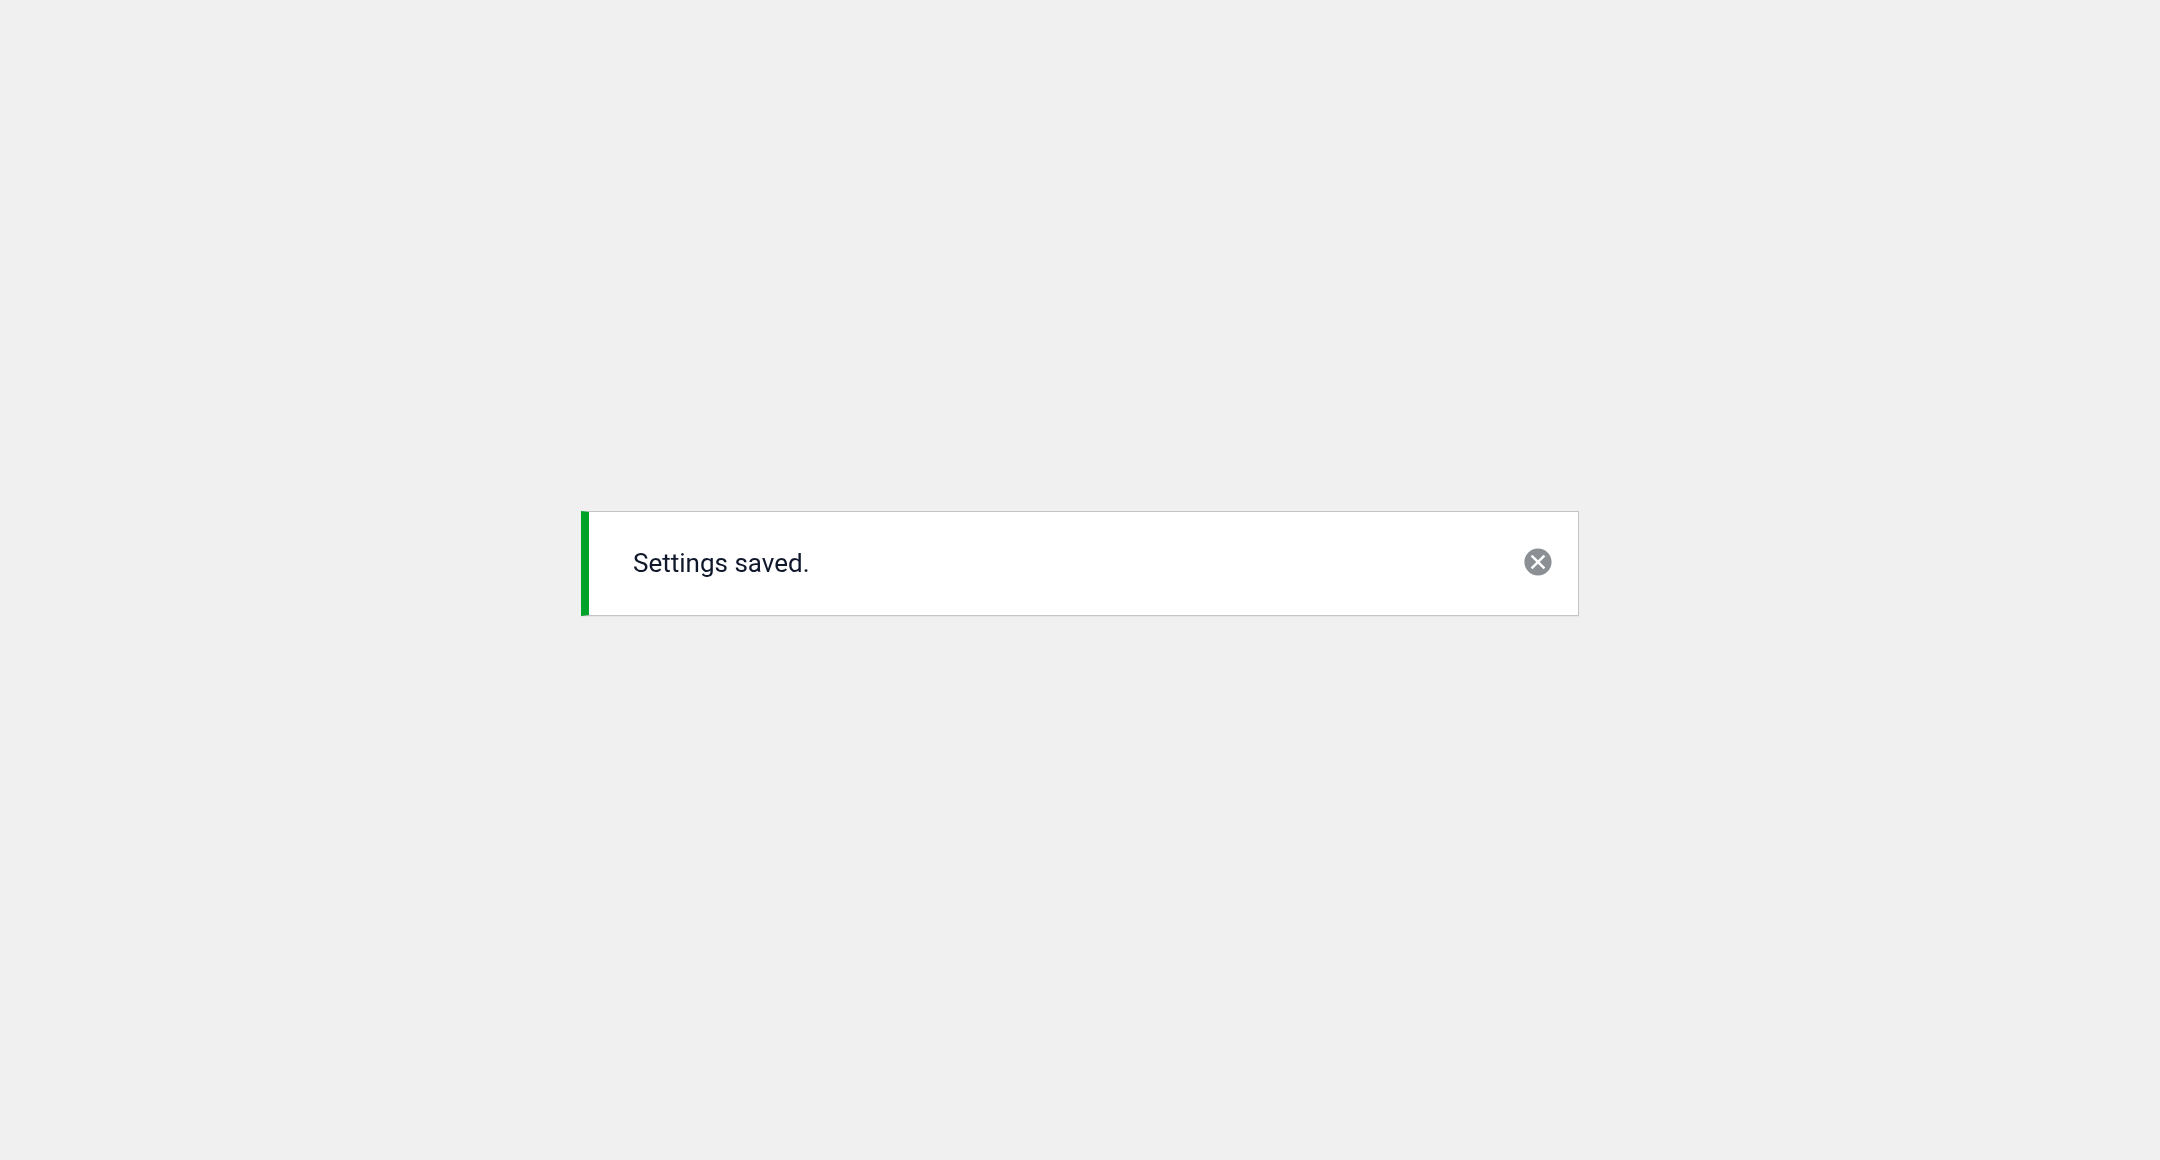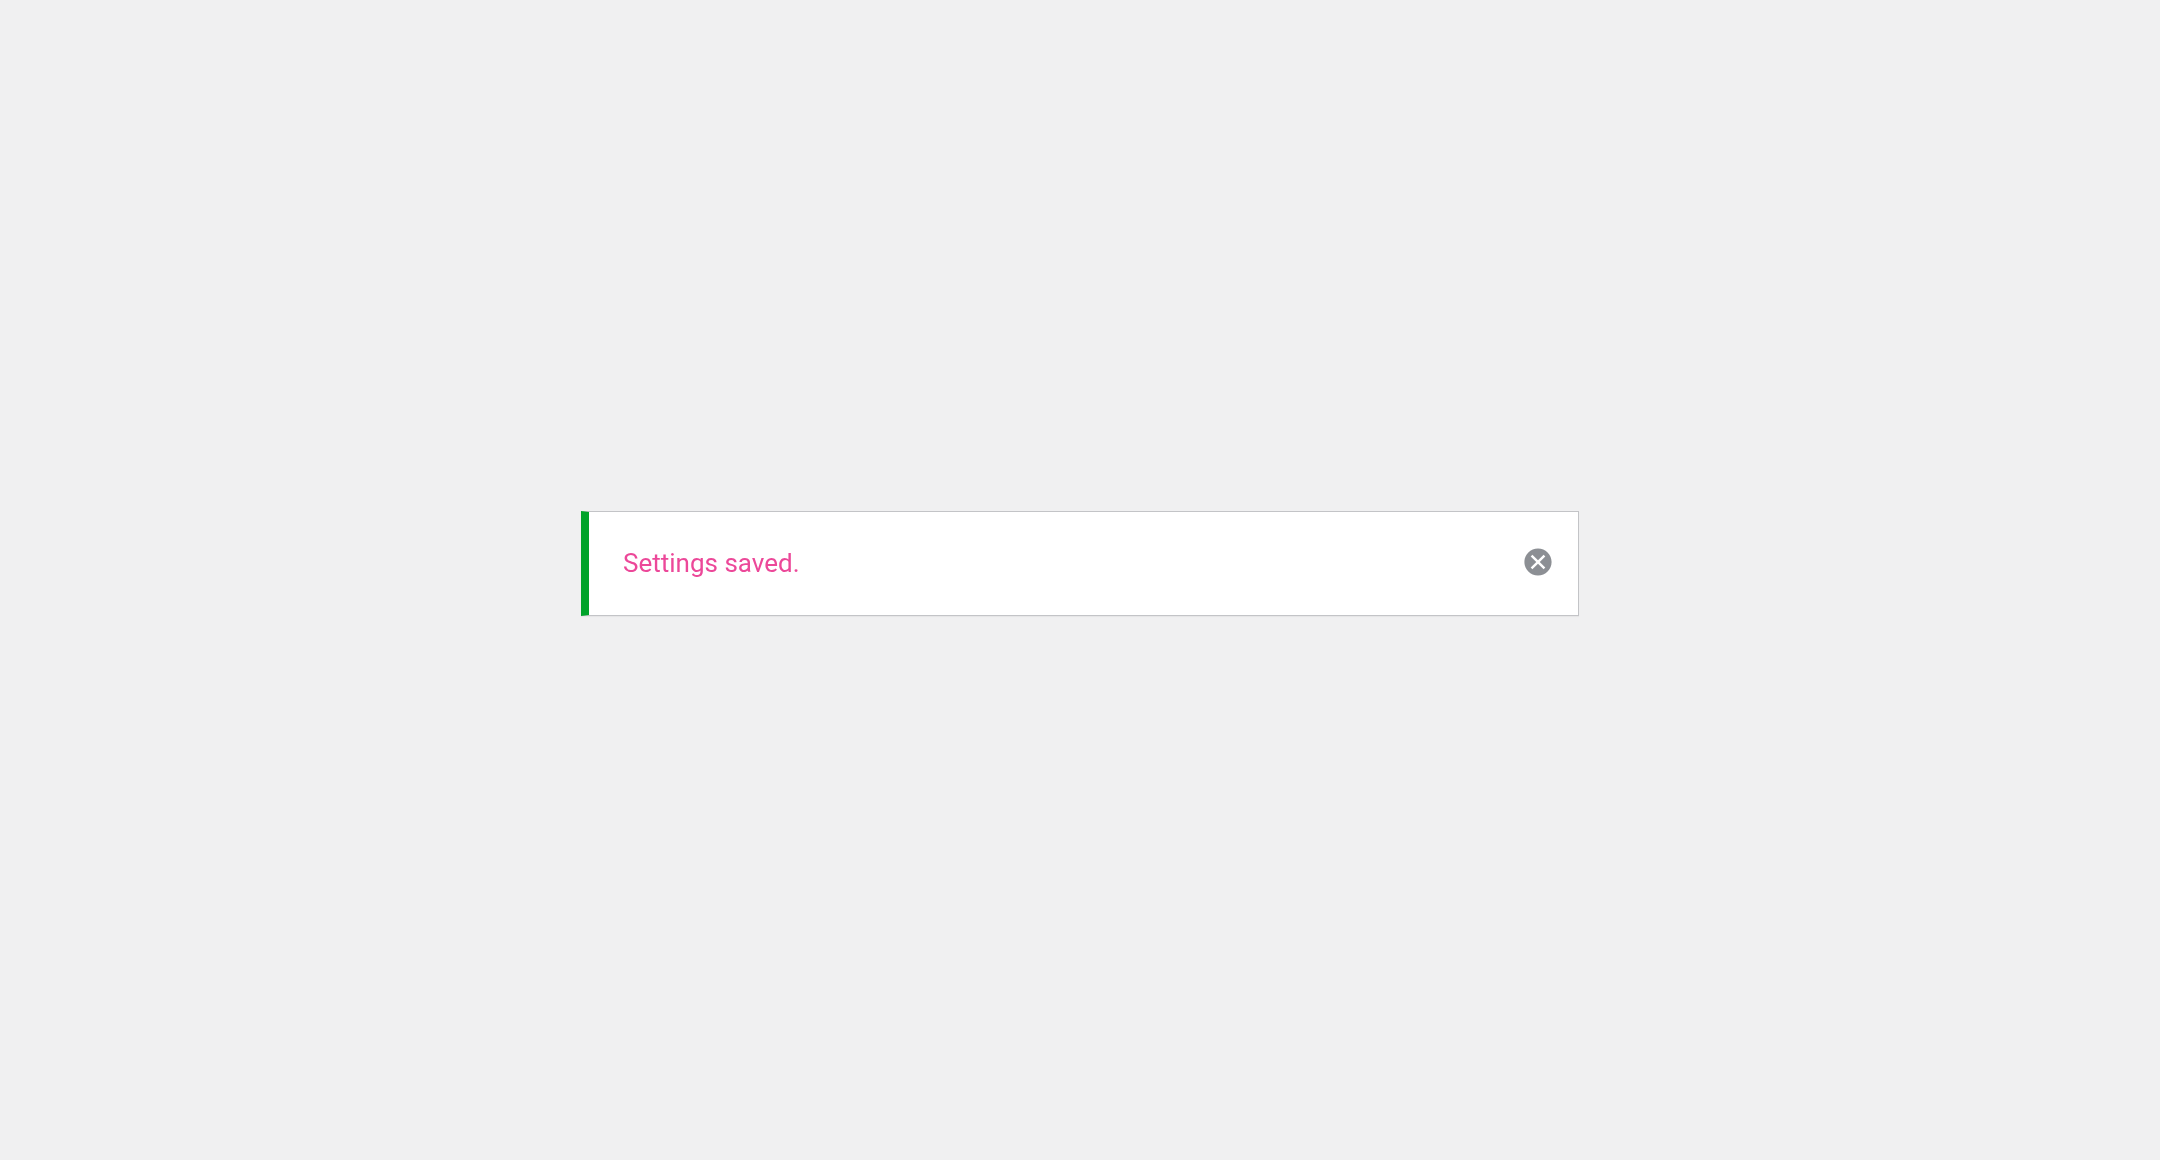--- a/index.html
+++ b/index.html
@@ -22,23 +22,23 @@
       background: #fff;
       border: 1px solid #c3c4c7;
       border-left: 8px solid #00a32a;
       box-shadow: 0 1px 1px rgba(0,0,0,.04);
       padding: 18px 60px 18px 28px;
       display: flex;
       align-items: center;
     }
     .notice p {
       font-size: 26px;
-      color: #ec4899;
+      color: #0f172a;
       line-height: 1.5;
-      margin: 14px 6px;
+      margin: 14px 16px;
     }
     .dismiss-btn {
       position: absolute;
       right: 20px;
       top: 50%;
       transform: translateY(-50%);
       width: 40px;
       height: 40px;
       background: none;
       border: none;

